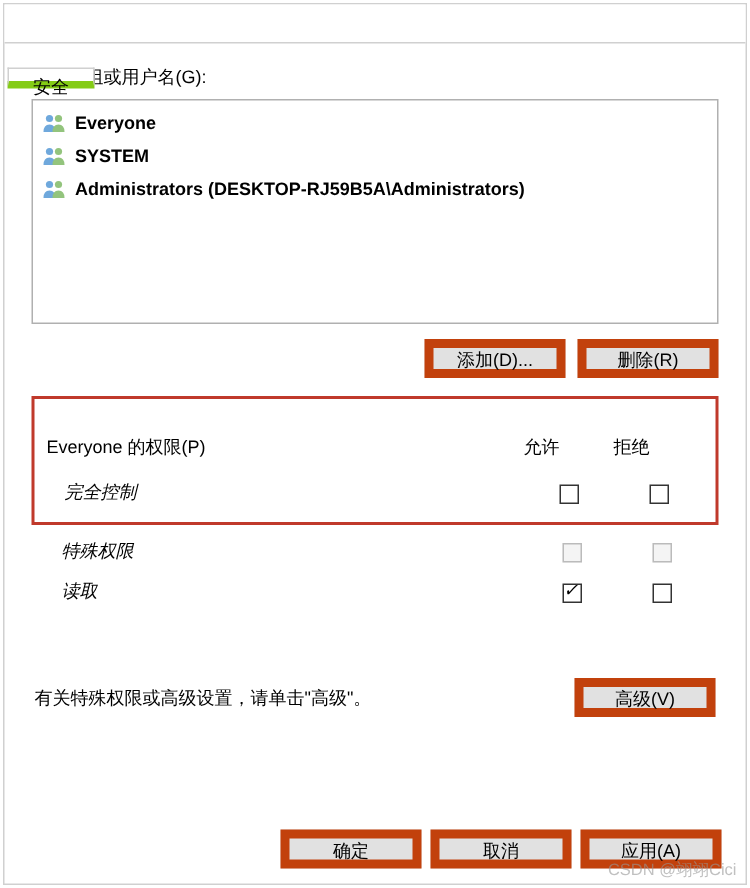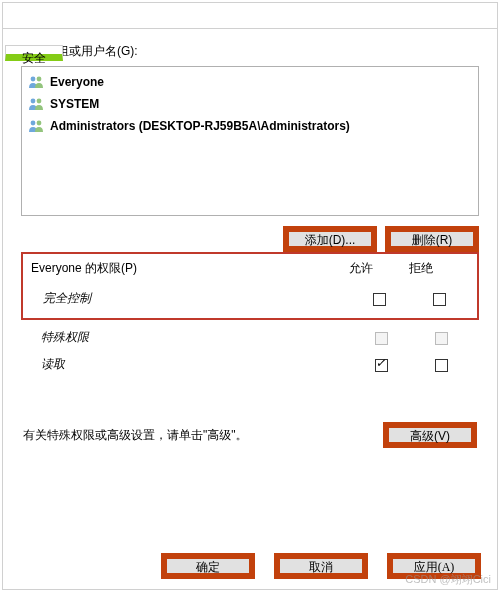--- a/index.html
+++ b/index.html
@@ -32,21 +32,21 @@
       border-bottom: none;
       background: #fff;
       margin-left: 2px;
       margin-top: 2px;
       position: relative;
       top: 1px;
       font-size: 12px;
     }
     .tab.active {
       background: #fff;
-      border-bottom: 7px solid #84cc16;
+      border-bottom: 5px solid #84cc16;
       margin-top: 41px;
     }
     .content {
       padding: 14px 18px 12px 18px;
     }
     .label-row {
       margin-bottom: 6px;
       font-size: 12px;
       margin-left: 36px;
     }
@@ -84,21 +84,22 @@
       height: 26px;
       border: 6px solid #c2410c;
       background: #e1e1e1;
       font-size: 12px;
       font-family: inherit;
       padding: 0 12px;
       cursor: pointer;
     }
     .perm-section {
       border: 2px solid #c0392b;
-      padding: 6px 8px 6px 8px;
+      margin-top: 12px;
+      padding: 24px 8px 6px 8px;
     }
     .perm-header {
       display: flex;
       align-items: center;
       margin-bottom: 8px;
     }
     .perm-header .title {
       flex: 1;
       font-size: 12px;
     }
@@ -153,22 +154,21 @@
     }
     .advanced-row .text {
       flex: 1;
       font-size: 12px;
     }
     .bottom-row {
       position: absolute;
       bottom: 10px;
       right: 16px;
       display: flex;
-      gap: 19px;
-      font-family: Liberation Serif, serif;
+      gap: 6px;
     }
     .watermark {
       position: absolute;
       bottom: 2px;
       right: 6px;
       font-size: 11px;
       color: rgba(150,150,150,0.6);
       pointer-events: none;
     }
   </style>

